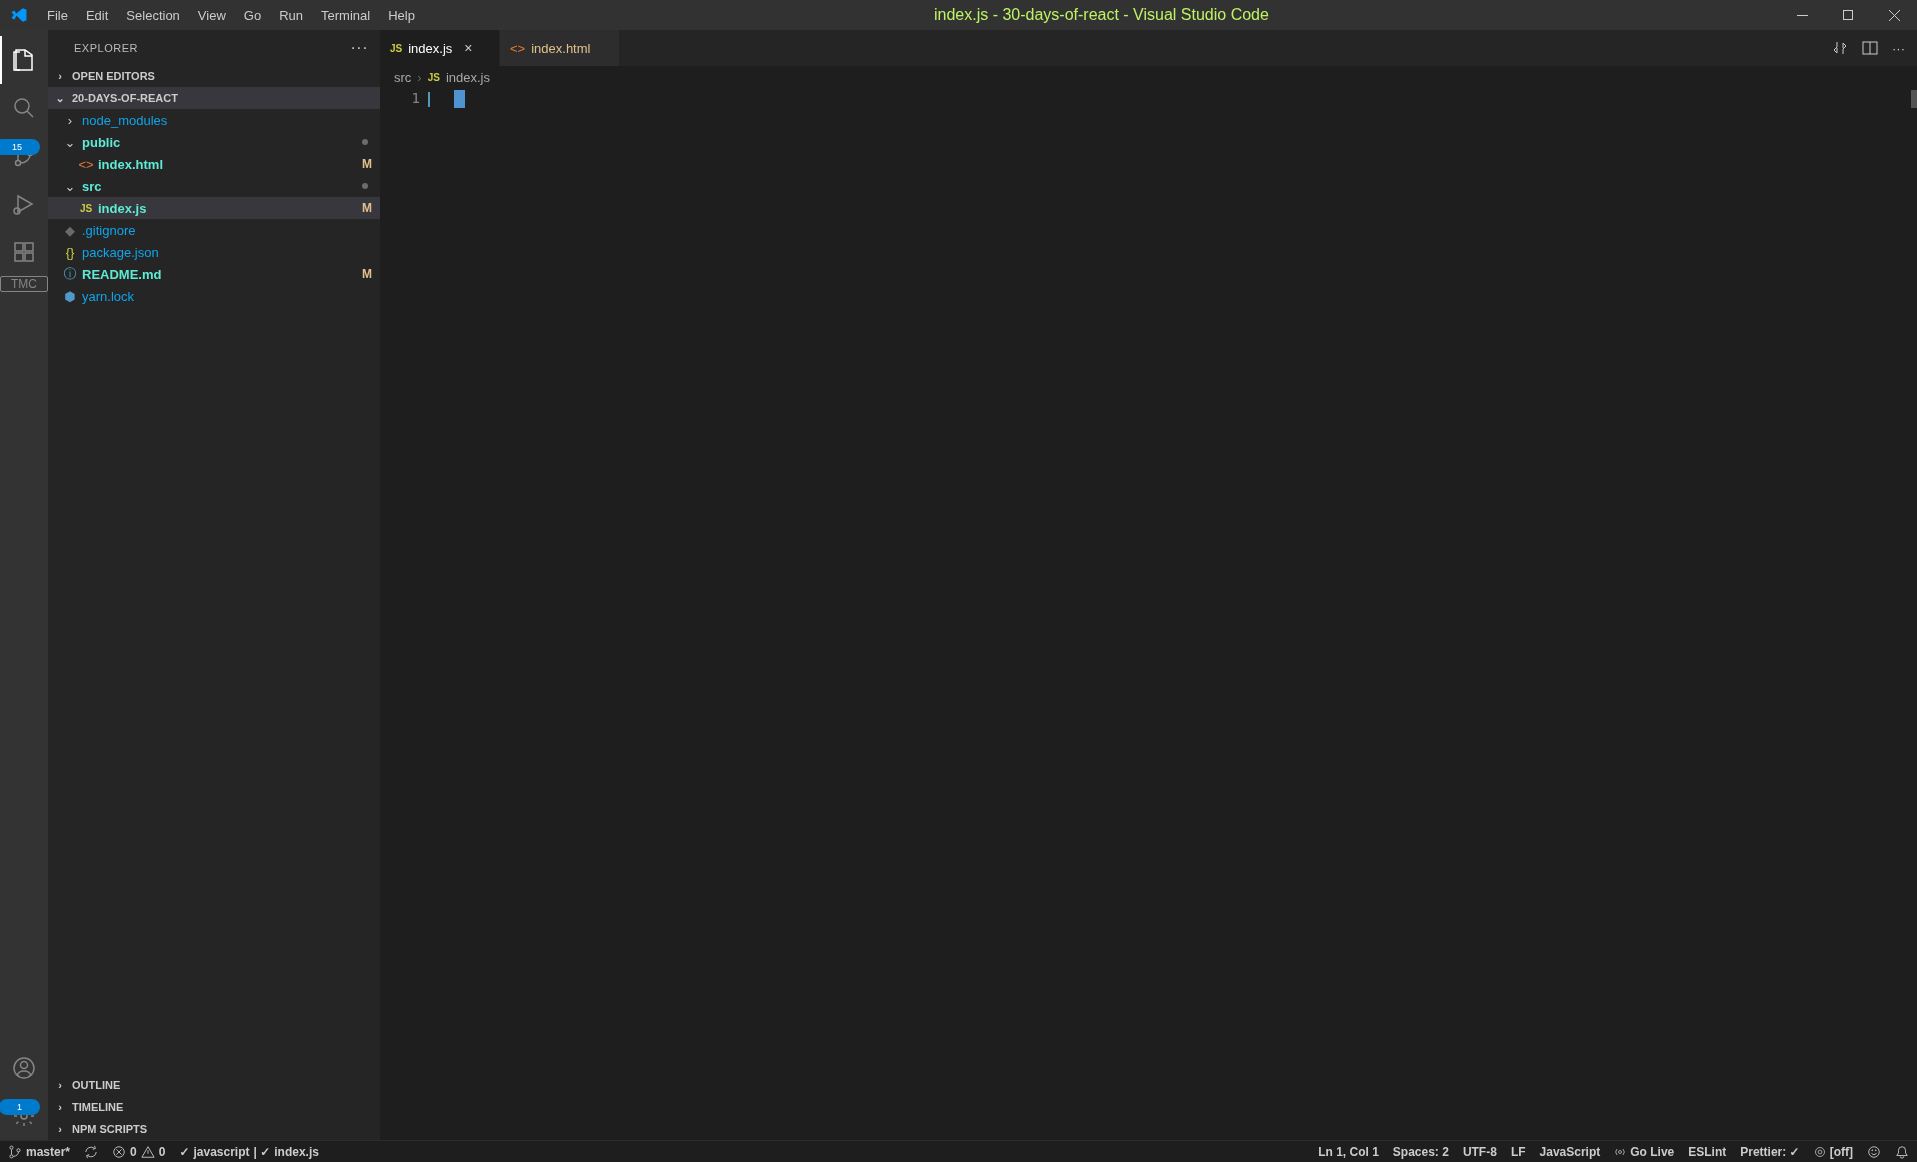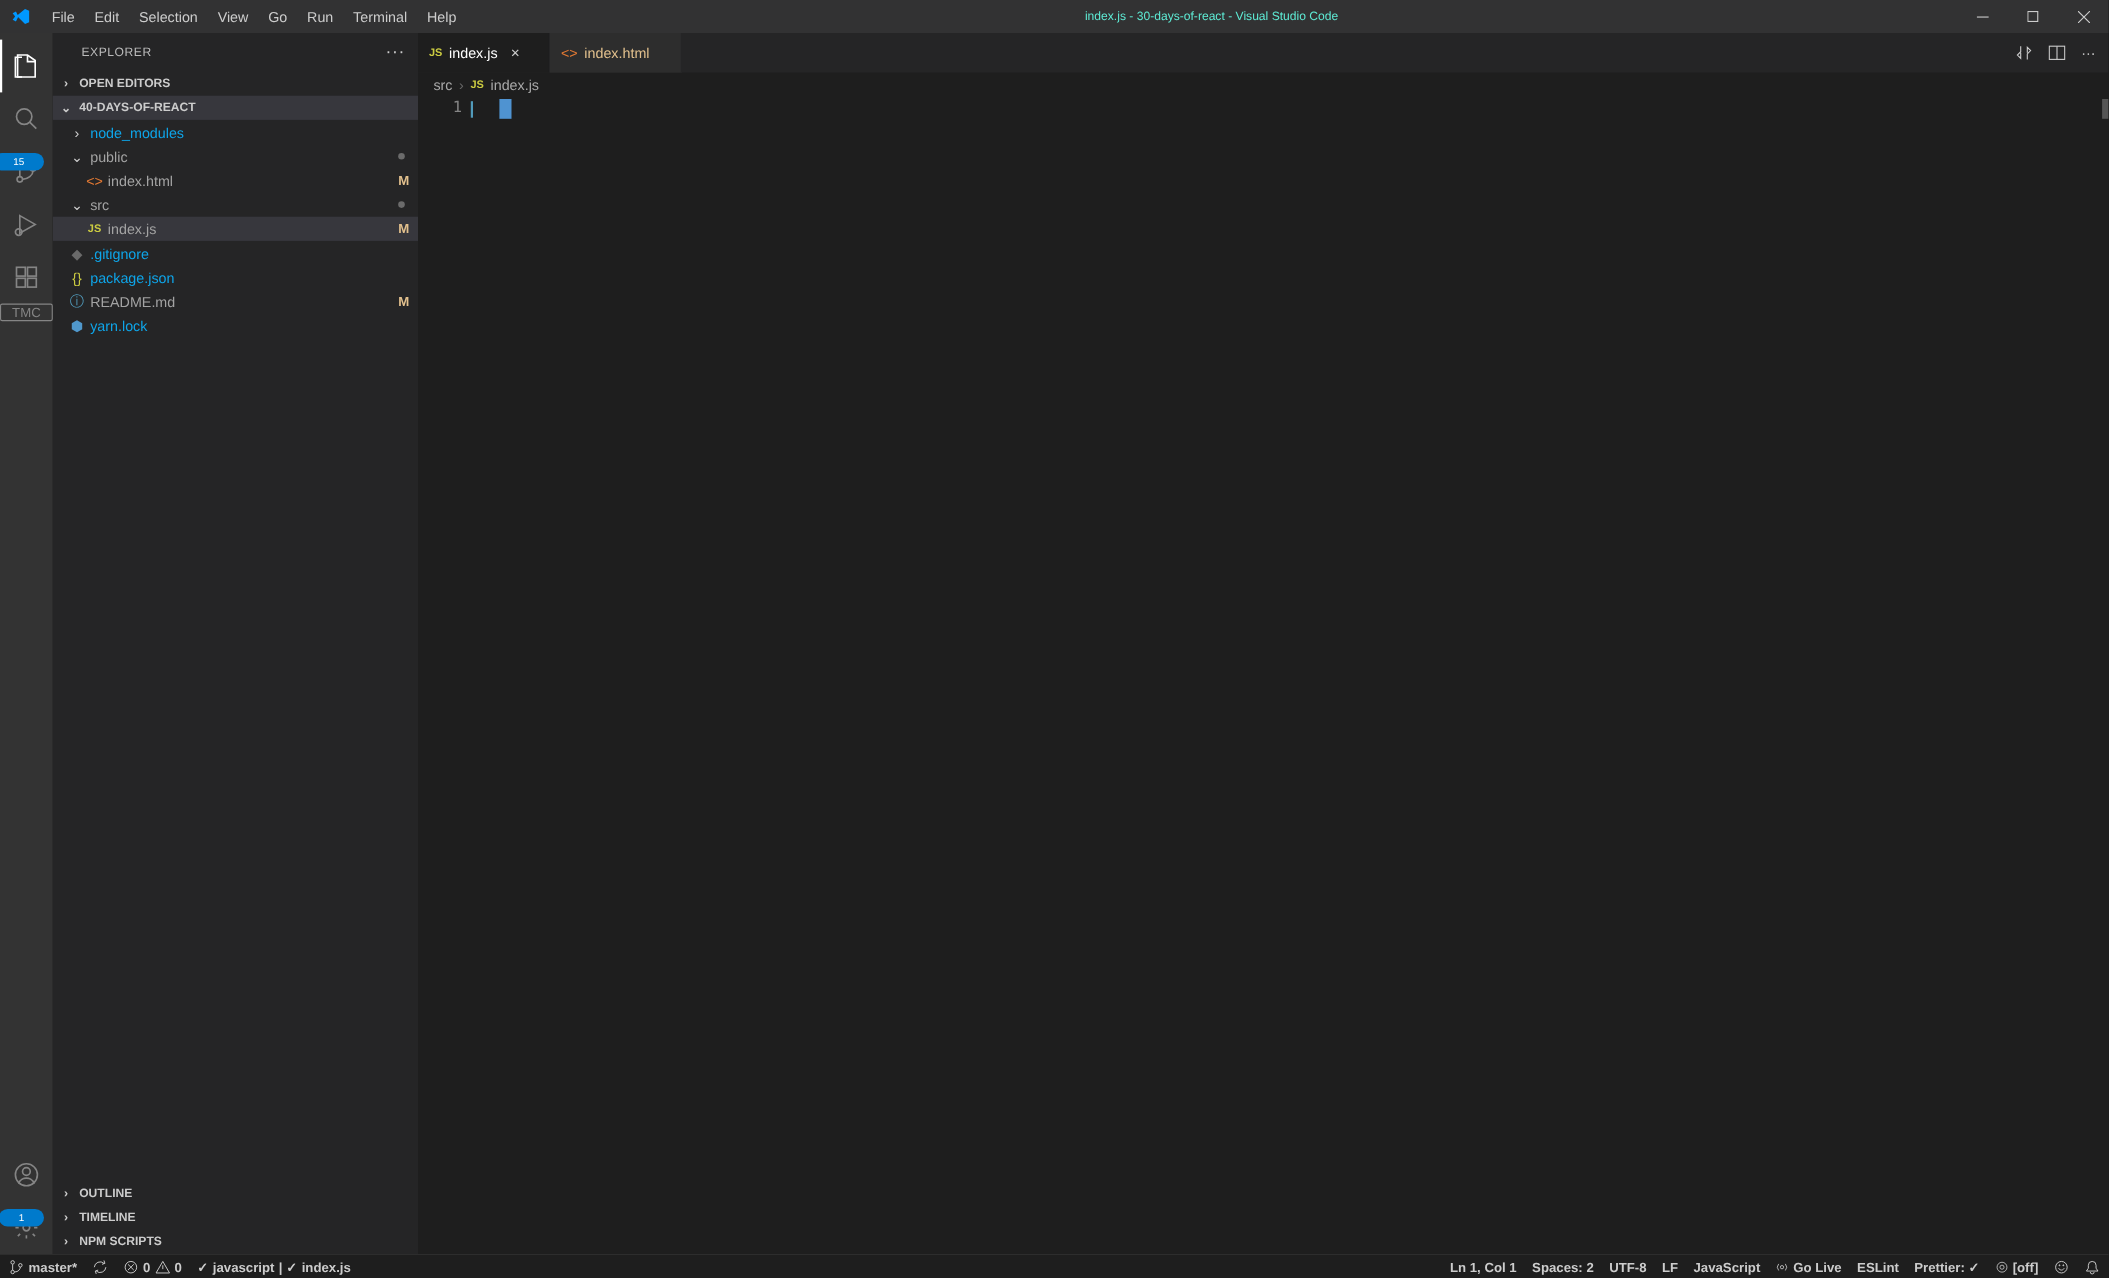--- a/index.html
+++ b/index.html
@@ -29,22 +29,22 @@
 }
 .menu-items { display: flex; }
 .menu-item {
   padding: 5px 9px;
   color: #cccccc;
   cursor: pointer;
 }
 .title-text {
   flex: 1;
   text-align: center;
-  color: #5eead4;
-  font-size: 11px;
+  color: #bef264;
+  font-size: 16px;
 }
 .window-controls {
   display: flex;
   height: 30px;
 }
 .window-control {
   width: 46px;
   display: flex;
   align-items: center;
   justify-content: center;
@@ -159,21 +159,21 @@
   font-weight: bold;
 }
 .tree-dot {
   width: 6px; height: 6px;
   border-radius: 50%;
   background: #6b6b6b;
   margin-right: 4px;
 }
 .indent { display: inline-block; }
 .file-icon, .chev { width: 16px; display: inline-flex; justify-content: center; margin-right: 4px; }
-.label-mod { color: #a3a3a3; }
+.label-mod { color: #5eead4; font-weight: bold; }
 .label-default { color: #0ea5e9; }
 
 
 .editor-area {
   flex: 1;
   display: flex;
   flex-direction: column;
   background: #1e1e1e;
 }
 .tabs-bar {
@@ -411,21 +411,21 @@
       <span class="sidebar-actions">···</span>
     </div>
 
     <div class="sidebar-section">
       <span class="chev">›</span>
       <span>OPEN EDITORS</span>
     </div>
 
     <div class="sidebar-section" style="background:#37373d">
       <span class="chev">⌄</span>
-      <span>40-DAYS-OF-REACT</span>
+      <span>20-DAYS-OF-REACT</span>
     </div>
 
     <div class="explorer-tree">
       <div class="tree-row">
         <span class="indent" style="width:14px"></span>
         <span class="chev">›</span>
         <span class="tree-label label-default">node_modules</span>
       </div>
       <div class="tree-row">
         <span class="indent" style="width:14px"></span>

